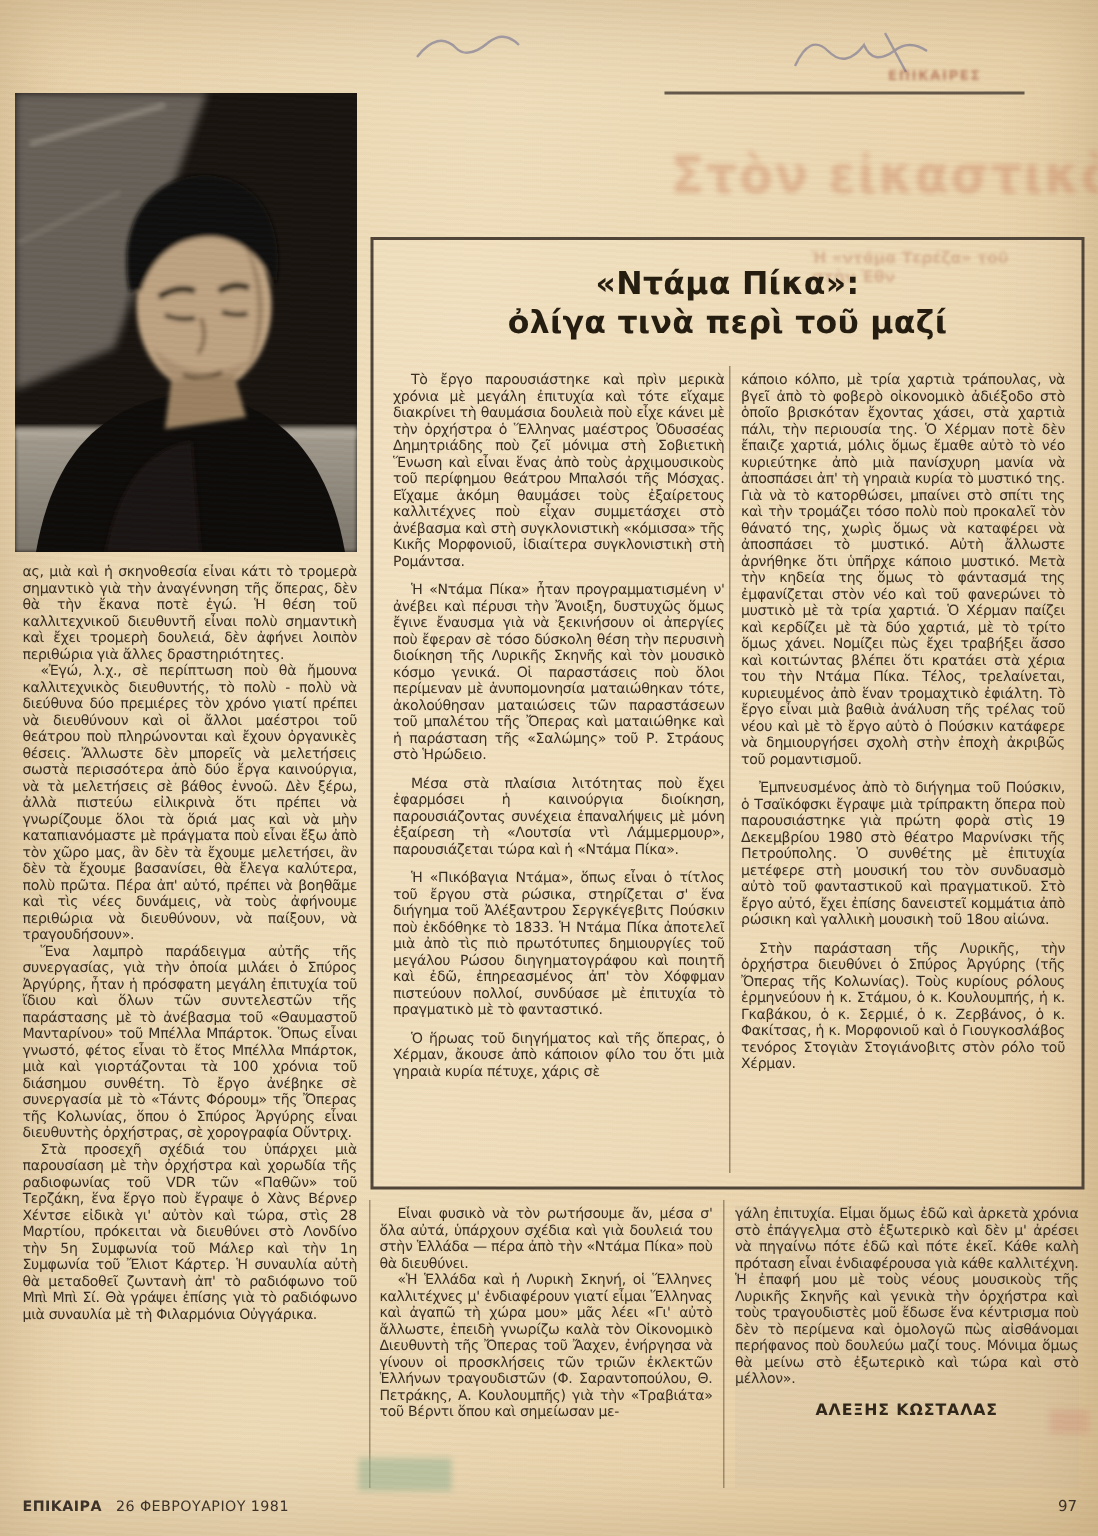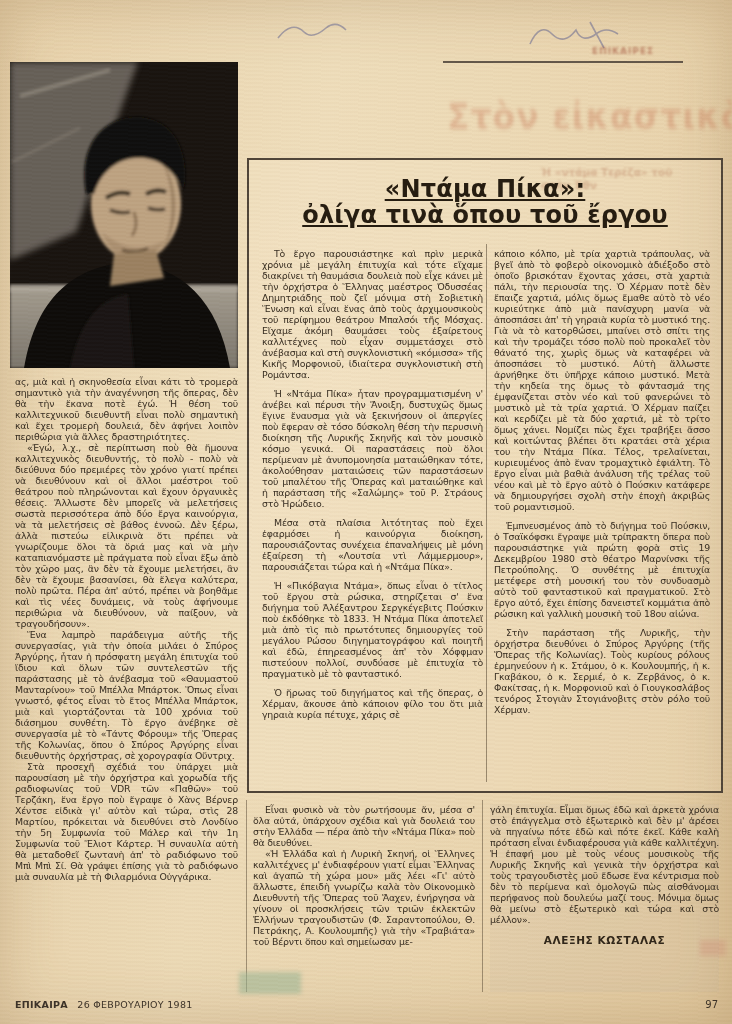--- a/index.html
+++ b/index.html
@@ -23,21 +23,21 @@
   .col p{margin:0;}
   .col p.ind{text-indent:12px;}
   .outer-col{position:absolute;left:15px;top:376px;width:223px;height:590px;}
   
   .article-box{
     position:absolute;left:247px;top:158px;width:472px;height:631px;
     border:2px solid #4e4337;background:rgba(255,244,220,.14);
   }
   .headline{
     margin:16px 8px 16px;text-align:center;font-weight:bold;color:#261d11;
-    font-size:24px;line-height:26px;letter-spacing:.2px;position:relative;z-index:2;text-decoration:underline;
+    font-size:21px;line-height:26px;letter-spacing:.2px;position:relative;z-index:2;
   }
   .box-col{position:absolute;top:88px;height:532px;}
   .box-col-left{left:13px;width:221px;}
   .box-col-right{left:245px;width:216px;}
   .box-col p{margin:0 0 8px;}
   .box-divider{position:absolute;left:237px;top:84px;width:1px;height:538px;background:rgba(80,65,45,.55);}
   
   .below-left{position:absolute;left:253px;top:804px;width:222px;height:188px;}
   .below-right{position:absolute;left:490px;top:804px;width:229px;height:188px;background:rgba(190,180,165,.14);}
   .below-right .col-inner p{margin:0;}
@@ -129,21 +129,21 @@
     <p class="ind">«Ἐγώ, λ.χ., σὲ περίπτωση ποὺ θὰ ἤμουνα καλλιτεχνικὸς διευθυντής, τὸ πολὺ - πολὺ νὰ διεύθυνα δύο πρεμιέρες τὸν χρόνο γιατί πρέπει νὰ διευθύνουν καὶ οἱ ἄλλοι μαέστροι τοῦ θεάτρου ποὺ πληρώνονται καὶ ἔχουν ὀργανικὲς θέσεις. Ἄλλωστε δὲν μπορεῖς νὰ μελετήσεις σωστὰ περισσότερα ἀπὸ δύο ἔργα καινούργια, νὰ τὰ μελετήσεις σὲ βάθος ἐννοῶ. Δὲν ξέρω, ἀλλὰ πιστεύω εἰλικρινὰ ὅτι πρέπει νὰ γνωρίζουμε ὅλοι τὰ ὅριά μας καὶ νὰ μὴν καταπιανόμαστε μὲ πράγματα ποὺ εἶναι ἔξω ἀπὸ τὸν χῶρο μας, ἂν δὲν τὰ ἔχουμε μελετήσει, ἂν δὲν τὰ ἔχουμε βασανίσει, θὰ ἔλεγα καλύτερα, πολὺ πρῶτα. Πέρα ἀπ' αὐτό, πρέπει νὰ βοηθᾶμε καὶ τὶς νέες δυνάμεις, νὰ τοὺς ἀφήνουμε περιθώρια νὰ διευθύνουν, νὰ παίξουν, νὰ τραγουδήσουν».</p>
     <p class="ind">Ἕνα λαμπρὸ παράδειγμα αὐτῆς τῆς συνεργασίας, γιὰ τὴν ὁποία μιλάει ὁ Σπύρος Ἀργύρης, ἦταν ἡ πρόσφατη μεγάλη ἐπιτυχία τοῦ ἴδιου καὶ ὅλων τῶν συντελεστῶν τῆς παράστασης μὲ τὸ ἀνέβασμα τοῦ «Θαυμαστοῦ Μανταρίνου» τοῦ Μπέλλα Μπάρτοκ. Ὅπως εἶναι γνωστό, φέτος εἶναι τὸ ἔτος Μπέλλα Μπάρτοκ, μιὰ καὶ γιορτάζονται τὰ 100 χρόνια τοῦ διάσημου συνθέτη. Τὸ ἔργο ἀνέβηκε σὲ συνεργασία μὲ τὸ «Τάντς Φόρουμ» τῆς Ὄπερας τῆς Κολωνίας, ὅπου ὁ Σπύρος Ἀργύρης εἶναι διευθυντὴς ὀρχήστρας, σὲ χορογραφία Οὔντριχ.</p>
     <p class="ind">Στὰ προσεχῆ σχέδιά του ὑπάρχει μιὰ παρουσίαση μὲ τὴν ὀρχήστρα καὶ χορωδία τῆς ραδιοφωνίας τοῦ VDR τῶν «Παθῶν» τοῦ Τερζάκη, ἕνα ἔργο ποὺ ἔγραψε ὁ Χὰνς Βέρνερ Χέντσε εἰδικὰ γι' αὐτὸν καὶ τώρα, στὶς 28 Μαρτίου, πρόκειται νὰ διευθύνει στὸ Λονδίνο τὴν 5η Συμφωνία τοῦ Μάλερ καὶ τὴν 1η Συμφωνία τοῦ Ἔλιοτ Κάρτερ. Ἡ συναυλία αὐτὴ θὰ μεταδοθεῖ ζωντανὴ ἀπ' τὸ ραδιόφωνο τοῦ Μπὶ Μπὶ Σί. Θὰ γράψει ἐπίσης γιὰ τὸ ραδιόφωνο μιὰ συναυλία μὲ τὴ Φιλαρμόνια Οὐγγάρικα.</p>
   </div>
 
   <div class="article-box">
     <div class="ghost ghost-sub">
       <span>Ἡ «ντάμα Τερέζα» τοῦ</span><br>
       <span>στὴν Ἐθν</span>
     </div>
-    <h1 class="headline"><span>«Ντάμα Πίκα»:</span><br><span>ὀλίγα τινὰ ὅπου τοῦ ἔργου</span></h1>
+    <h1 class="headline"><span>«Ντάμα Πίκα»:</span><br><span>ὀλίγα τινὰ περὶ τοῦ μαζί</span></h1>
 
     <div class="col box-col box-col-left">
       <p class="ind">Τὸ ἔργο παρουσιάστηκε καὶ πρὶν μερικὰ χρόνια μὲ μεγάλη ἐπιτυχία καὶ τότε εἴχαμε διακρίνει τὴ θαυμάσια δουλειὰ ποὺ εἶχε κάνει μὲ τὴν ὀρχήστρα ὁ Ἕλληνας μαέστρος Ὀδυσσέας Δημητριάδης ποὺ ζεῖ μόνιμα στὴ Σοβιετικὴ Ἕνωση καὶ εἶναι ἕνας ἀπὸ τοὺς ἀρχιμουσικοὺς τοῦ περίφημου θεάτρου Μπαλσόι τῆς Μόσχας. Εἴχαμε ἀκόμη θαυμάσει τοὺς ἐξαίρετους καλλιτέχνες ποὺ εἶχαν συμμετάσχει στὸ ἀνέβασμα καὶ στὴ συγκλονιστικὴ «κόμισσα» τῆς Κικῆς Μορφονιοῦ, ἰδιαίτερα συγκλονιστικὴ στὴ Ρομάντσα.</p>
       <p class="ind">Ἡ «Ντάμα Πίκα» ἦταν προγραμματισμένη ν' ἀνέβει καὶ πέρυσι τὴν Ἄνοιξη, δυστυχῶς ὅμως ἔγινε ἔναυσμα γιὰ νὰ ξεκινήσουν οἱ ἀπεργίες ποὺ ἔφεραν σὲ τόσο δύσκολη θέση τὴν περυσινὴ διοίκηση τῆς Λυρικῆς Σκηνῆς καὶ τὸν μουσικὸ κόσμο γενικά. Οἱ παραστάσεις ποὺ ὅλοι περίμεναν μὲ ἀνυπομονησία ματαιώθηκαν τότε, ἀκολούθησαν ματαιώσεις τῶν παραστάσεων τοῦ μπαλέτου τῆς Ὄπερας καὶ ματαιώθηκε καὶ ἡ παράσταση τῆς «Σαλώμης» τοῦ Ρ. Στράους στὸ Ἡρώδειο.</p>
       <p class="ind">Μέσα στὰ πλαίσια λιτότητας ποὺ ἔχει ἐφαρμόσει ἡ καινούργια διοίκηση, παρουσιάζοντας συνέχεια ἐπαναλήψεις μὲ μόνη ἐξαίρεση τὴ «Λουτσία ντὶ Λάμμερμουρ», παρουσιάζεται τώρα καὶ ἡ «Ντάμα Πίκα».</p>
       <p class="ind">Ἡ «Πικόβαγια Ντάμα», ὅπως εἶναι ὁ τίτλος τοῦ ἔργου στὰ ρώσικα, στηρίζεται σ' ἕνα διήγημα τοῦ Ἀλέξαντρου Σεργκέγεβιτς Πούσκιν ποὺ ἐκδόθηκε τὸ 1833. Ἡ Ντάμα Πίκα ἀποτελεῖ μιὰ ἀπὸ τὶς πιὸ πρωτότυπες δημιουργίες τοῦ μεγάλου Ρώσου διηγηματογράφου καὶ ποιητῆ καὶ ἐδῶ, ἐπηρεασμένος ἀπ' τὸν Χόφφμαν πιστεύουν πολλοί, συνδύασε μὲ ἐπιτυχία τὸ πραγματικὸ μὲ τὸ φανταστικό.</p>
       <p class="ind">Ὁ ἥρωας τοῦ διηγήματος καὶ τῆς ὄπερας, ὁ Χέρμαν, ἄκουσε ἀπὸ κάποιον φίλο του ὅτι μιὰ γηραιὰ κυρία πέτυχε, χάρις σὲ</p>
     </div>
     <div class="box-divider"></div>
     <div class="col box-col box-col-right">

